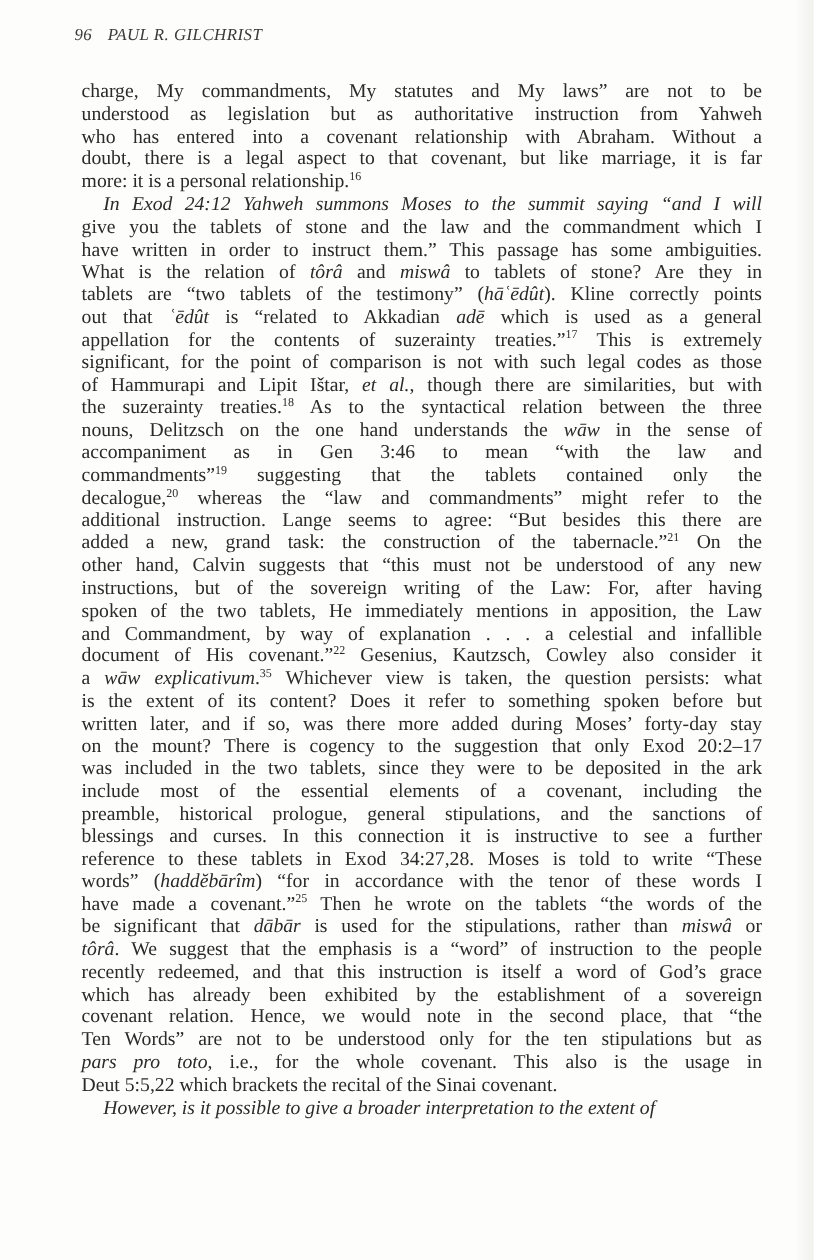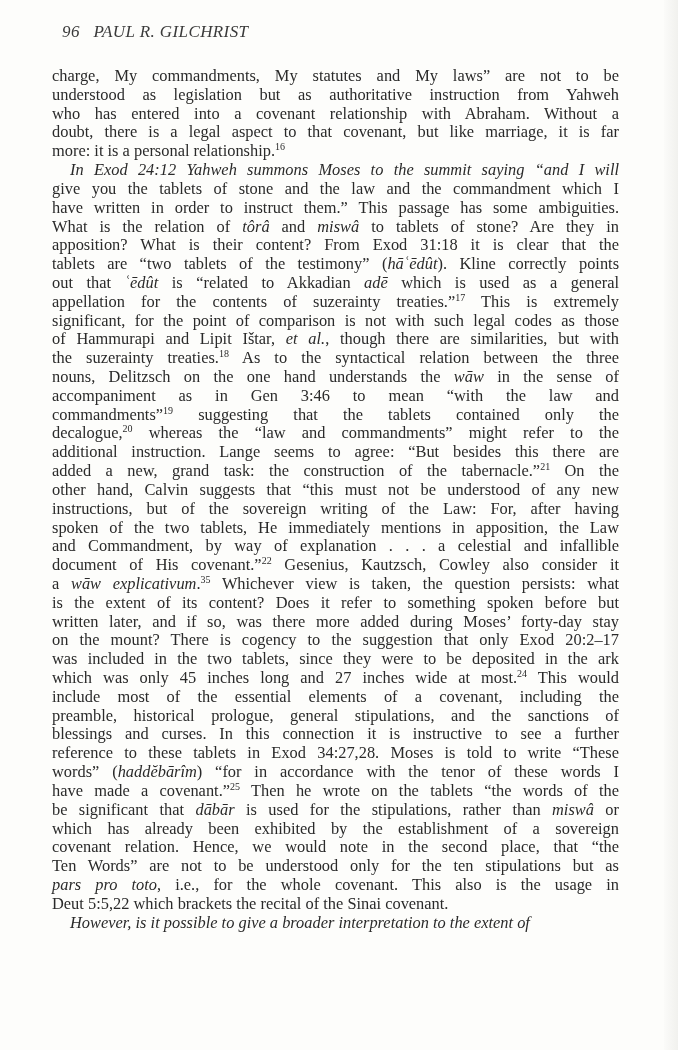--- a/index.html
+++ b/index.html
@@ -9,26 +9,26 @@
     position: relative;
     font-family: "Liberation Serif", "DejaVu Serif", serif;
     color: #2a2a2a;
   }
   .edge {
     position: absolute; top: 0; right: 0; width: 14px; height: 1050px;
     background: linear-gradient(to right, #fbfbf9, #f1f1ee);
   }
   .running-head {
     position: absolute; left: 62px; top: 22px;
-    font-style: italic; font-size: 17px; letter-spacing: 0.4px;
+    font-style: italic; font-size: 14px; letter-spacing: 0.4px;
     color: #3a3a3a;
   }
   .running-head .pg { margin-right: 9px; }
   .body-text {
-    position: absolute; left: 52px; top: 67px; width: 567px;
+    position: absolute; left: 68px; top: 67px; width: 567px;
   }
   .line {
     display: block; height: 18.82px; line-height: 18.82px;
     font-size: 16.4px; white-space: nowrap;
     text-align: justify; text-align-last: justify;
   }
   .line.last { text-align-last: left; }
   .line.indent { padding-left: 18px; font-style: italic; }
   sup { font-size: 10px; line-height: 0; vertical-align: 6px; }
   i { }
@@ -46,21 +46,20 @@
 <div class="body-text" id="body-text">
     <span class="line">charge, My commandments, My statutes and My laws” are not to be</span>
     <span class="line">understood as legislation but as authoritative instruction from Yahweh</span>
     <span class="line">who has entered into a covenant relationship with Abraham. Without a</span>
     <span class="line">doubt, there is a legal aspect to that covenant, but like marriage, it is far</span>
     <span class="line last">more: it is a personal relationship.<sup>16</sup></span>
     <span class="line indent">In Exod 24:12 Yahweh summons Moses to the summit saying “and I will</span>
     <span class="line">give you the tablets of stone and the law and the commandment which I</span>
     <span class="line">have written in order to instruct them.” This passage has some ambiguities.</span>
     <span class="line">What is the relation of <i>tôrâ</i> and <i>miswâ</i> to tablets of stone? Are they in</span>
-    <span class="line">apposition? What is their content? From Exod 31:18 it is clear that the</span>
     <span class="line">tablets are “two tablets of the testimony” (<i>hāʿēdût</i>). Kline correctly points</span>
     <span class="line">out that <i>ʿēdût</i> is “related to Akkadian <i>adē</i> which is used as a general</span>
     <span class="line">appellation for the contents of suzerainty treaties.”<sup>17</sup> This is extremely</span>
     <span class="line">significant, for the point of comparison is not with such legal codes as those</span>
     <span class="line">of Hammurapi and Lipit Ištar, <i>et al.</i>, though there are similarities, but with</span>
     <span class="line">the suzerainty treaties.<sup>18</sup> As to the syntactical relation between the three</span>
     <span class="line">nouns, Delitzsch on the one hand understands the <i>wāw</i> in the sense of</span>
     <span class="line">accompaniment as in Gen 3:46 to mean “with the law and</span>
     <span class="line">commandments”<sup>19</sup> suggesting that the tablets contained only the</span>
     <span class="line">decalogue,<sup>20</sup> whereas the “law and commandments” might refer to the</span>
@@ -69,27 +68,28 @@
     <span class="line">other hand, Calvin suggests that “this must not be understood of any new</span>
     <span class="line">instructions, but of the sovereign writing of the Law: For, after having</span>
     <span class="line">spoken of the two tablets, He immediately mentions in apposition, the Law</span>
     <span class="line">and Commandment, by way of explanation . . . a celestial and infallible</span>
     <span class="line">document of His covenant.”<sup>22</sup> Gesenius, Kautzsch, Cowley also consider it</span>
     <span class="line">a <i>wāw explicativum</i>.<sup>35</sup> Whichever view is taken, the question persists: what</span>
     <span class="line">is the extent of its content? Does it refer to something spoken before but</span>
     <span class="line">written later, and if so, was there more added during Moses’ forty-day stay</span>
     <span class="line">on the mount? There is cogency to the suggestion that only Exod 20:2–17</span>
     <span class="line">was included in the two tablets, since they were to be deposited in the ark</span>
-    <span class="line">which was only 45 inches long and 27 inches wide at most.<sup>24</sup> This would</span>
     <span class="line">include most of the essential elements of a covenant, including the</span>
     <span class="line">preamble, historical prologue, general stipulations, and the sanctions of</span>
     <span class="line">blessings and curses. In this connection it is instructive to see a further</span>
     <span class="line">reference to these tablets in Exod 34:27,28. Moses is told to write “These</span>
     <span class="line">words” (<i>haddĕbārîm</i>) “for in accordance with the tenor of these words I</span>
     <span class="line">have made a covenant.”<sup>25</sup> Then he wrote on the tablets “the words of the</span>
     <span class="line">be significant that <i>dābār</i> is used for the stipulations, rather than <i>miswâ</i> or</span>
+    <span class="line"><i>tôrâ</i>. We suggest that the emphasis is a “word” of instruction to the people</span>
+    <span class="line">recently redeemed, and that this instruction is itself a word of God’s grace</span>
     <span class="line">which has already been exhibited by the establishment of a sovereign</span>
     <span class="line">covenant relation. Hence, we would note in the second place, that “the</span>
     <span class="line">Ten Words” are not to be understood only for the ten stipulations but as</span>
     <span class="line"><i>pars pro toto</i>, i.e., for the whole covenant. This also is the usage in</span>
     <span class="line last">Deut 5:5,22 which brackets the recital of the Sinai covenant.</span>
     <span class="line indent last">However, is it possible to give a broader interpretation to the extent of</span>
   </div>
 
 </body></html>

